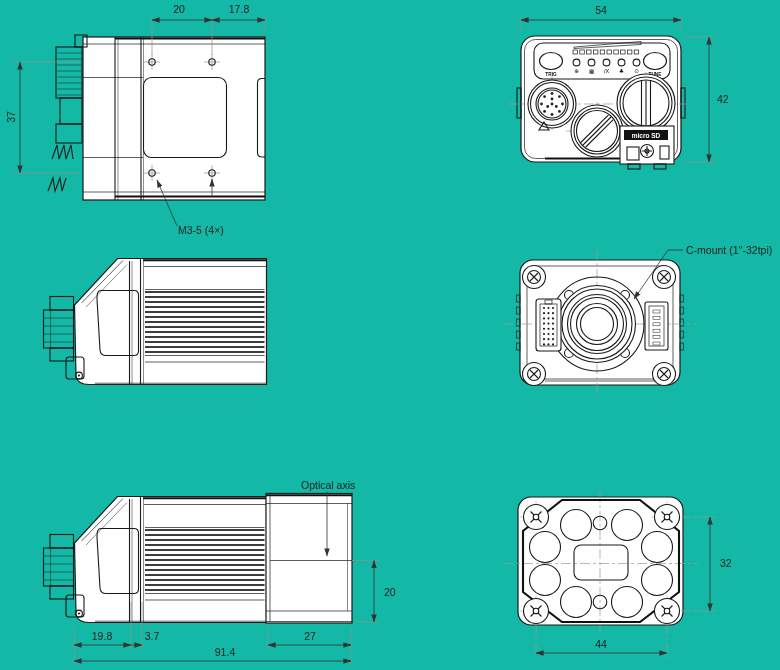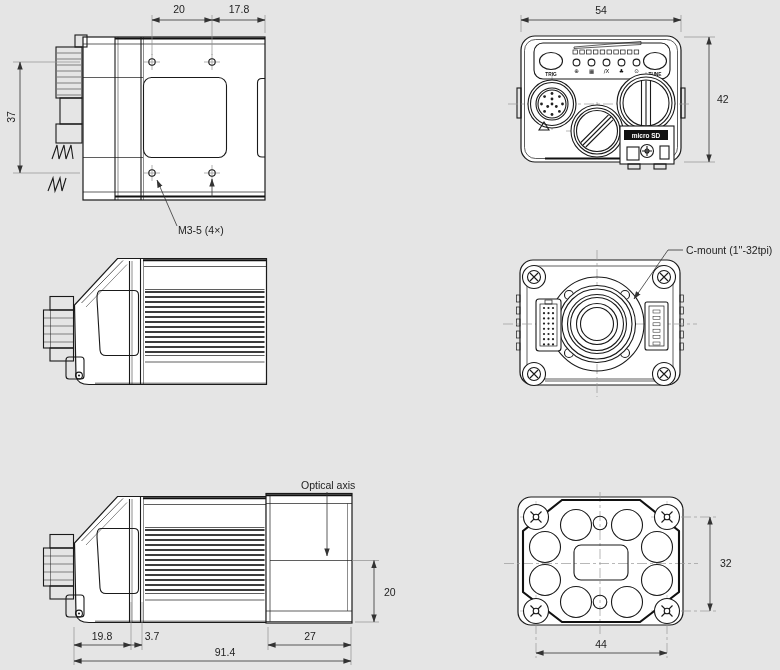--- a/index.html
+++ b/index.html
@@ -1,16 +1,16 @@
 <!DOCTYPE html>
 <html><head>
 <meta charset="utf-8">
 <style>
   html,body{margin:0;padding:0;background:#fff;}
-  .stage{width:780px;height:670px;background:#e5e5e5;position:relative;}
+  .stage{width:780px;height:670px;background:#14b8a6;position:relative;}
   svg{display:block;}
   .ol   {fill:#fff;stroke:#1a1a1a;stroke-width:1.2;}
   .nof  {fill:none;stroke:#1a1a1a;stroke-width:1.1;}
   .thin {fill:none;stroke:#1a1a1a;stroke-width:0.7;}
   .hair {fill:none;stroke:#1a1a1a;stroke-width:0.5;}
   .thick{fill:none;stroke:#111;stroke-width:2.1;}
   .fin  {stroke:#3d3d3d;stroke-width:2;}
   .dl   {fill:none;stroke:#333;stroke-width:0.8;}
   .ext  {fill:none;stroke:#8f8f8f;stroke-width:0.7;}
   .cl   {fill:none;stroke:#9a9a9a;stroke-width:0.7;stroke-dasharray:10 3 3 3;}

